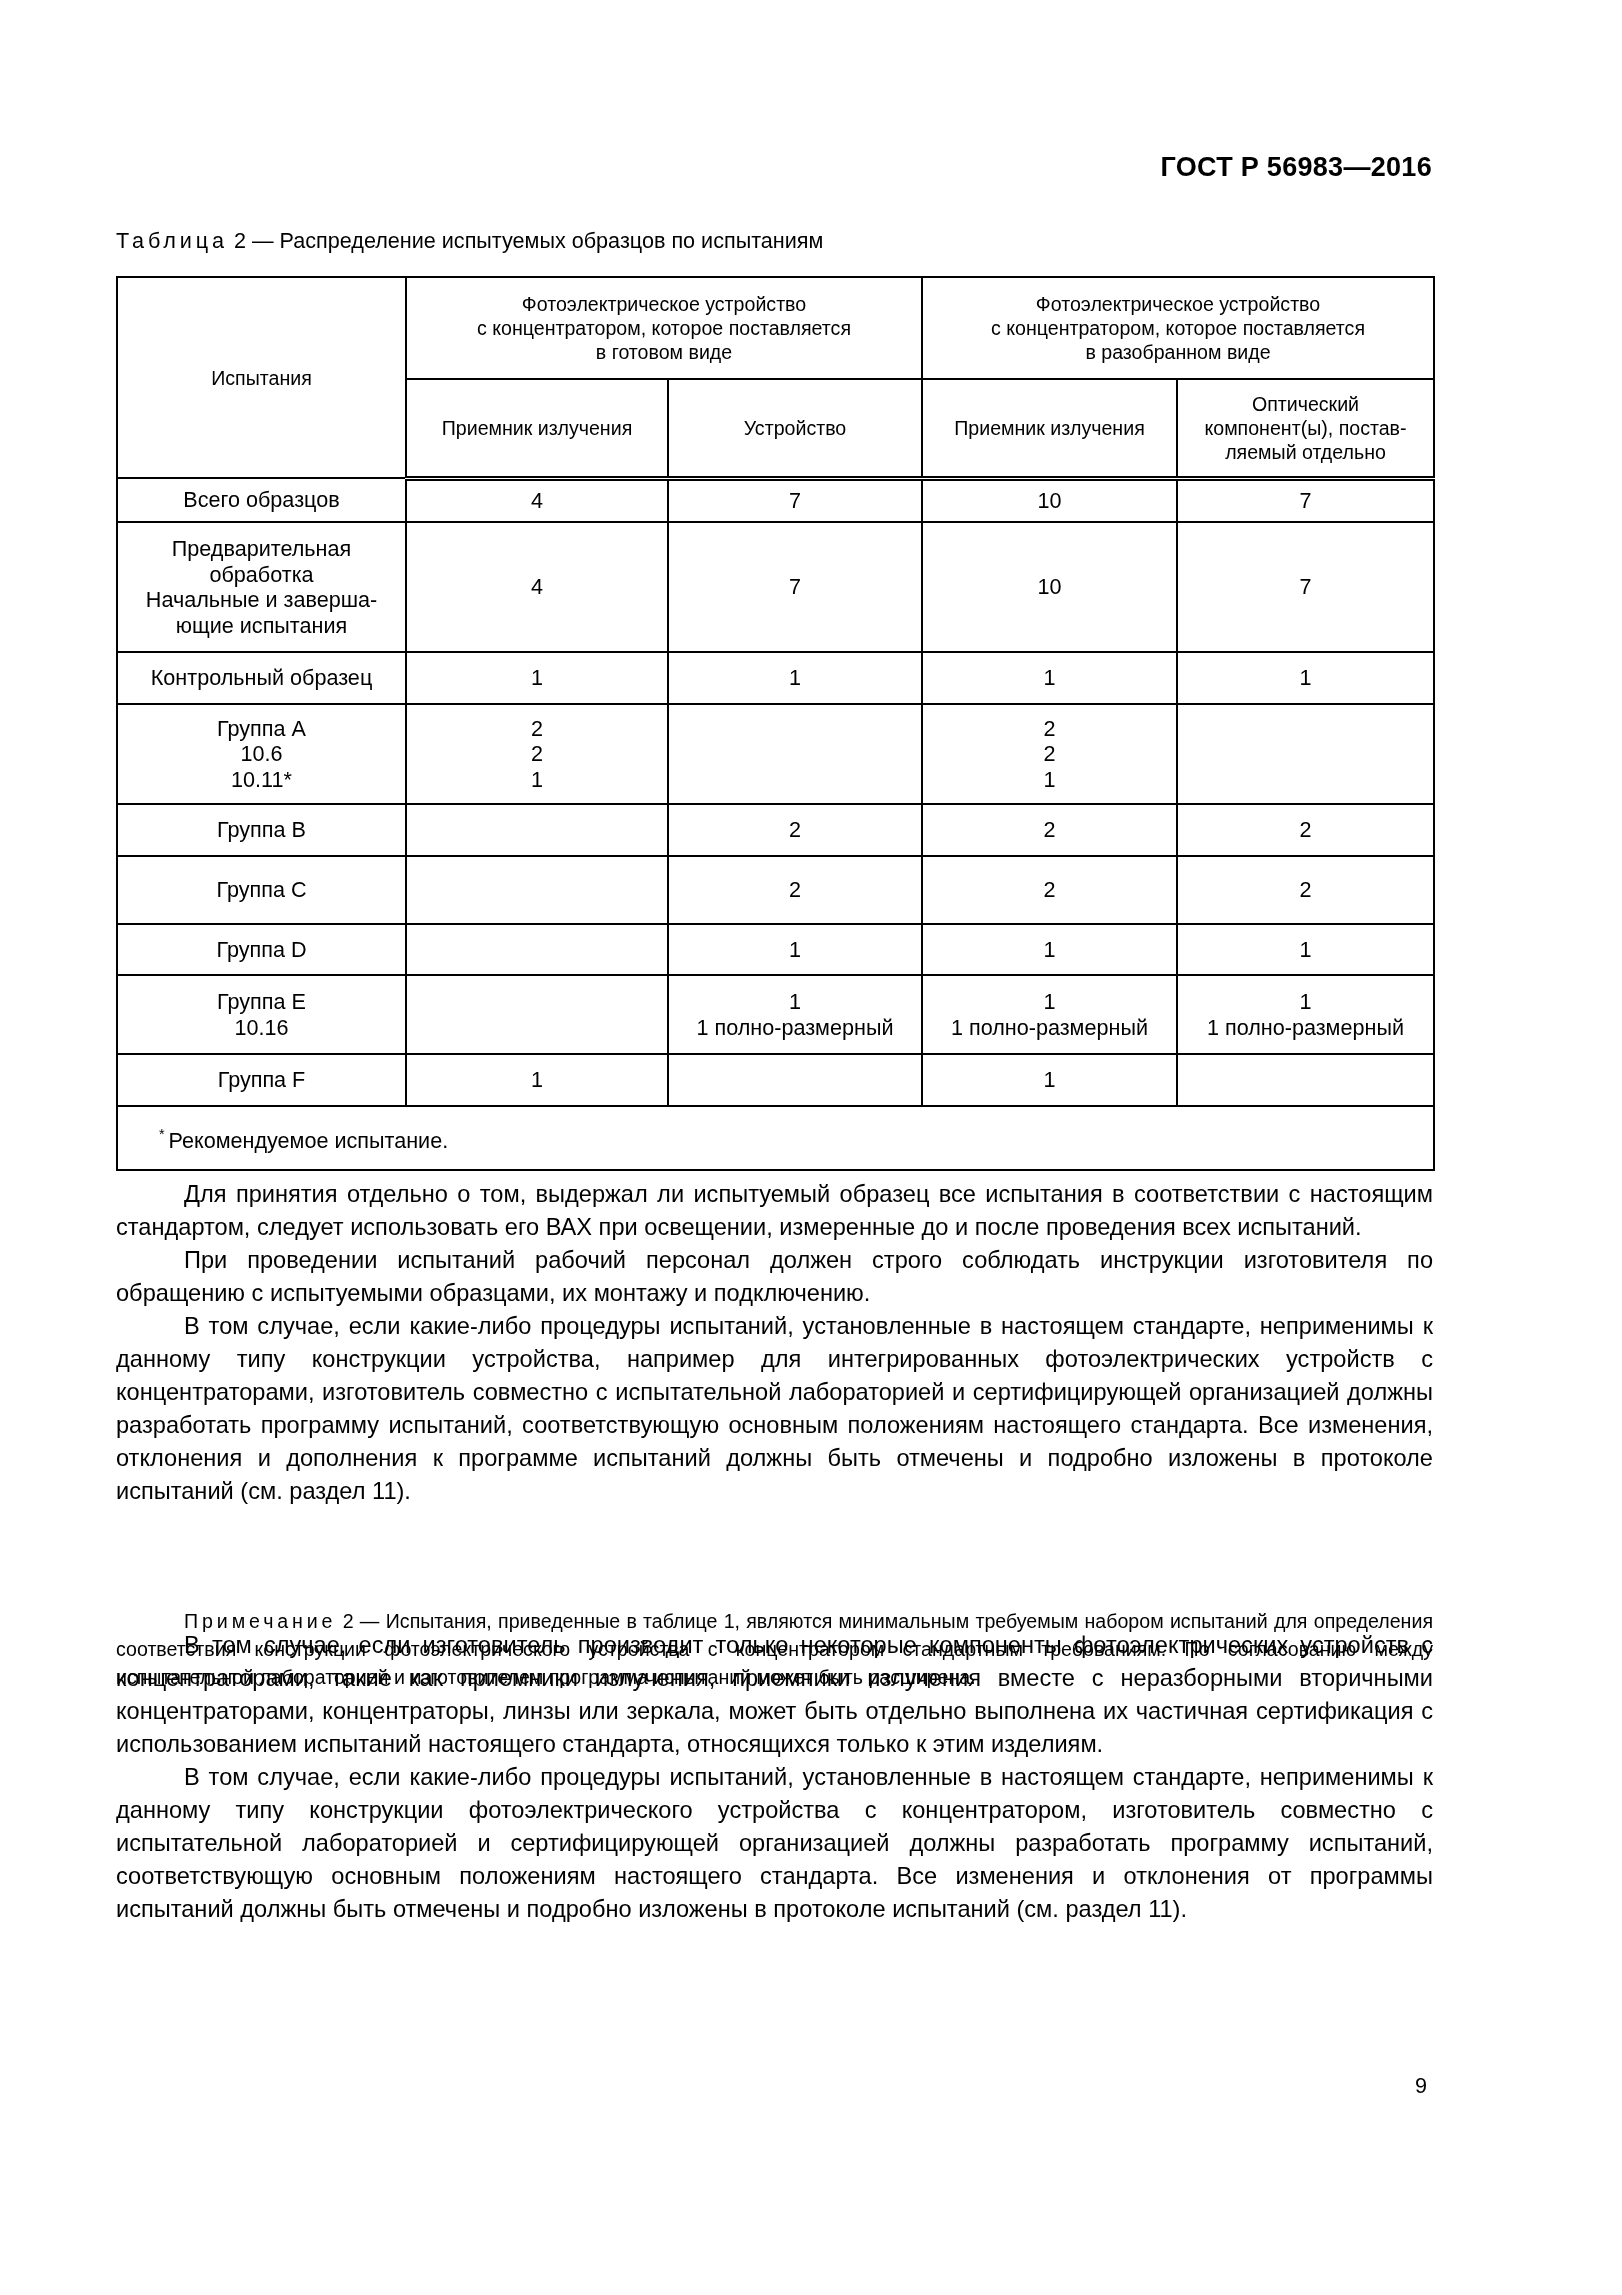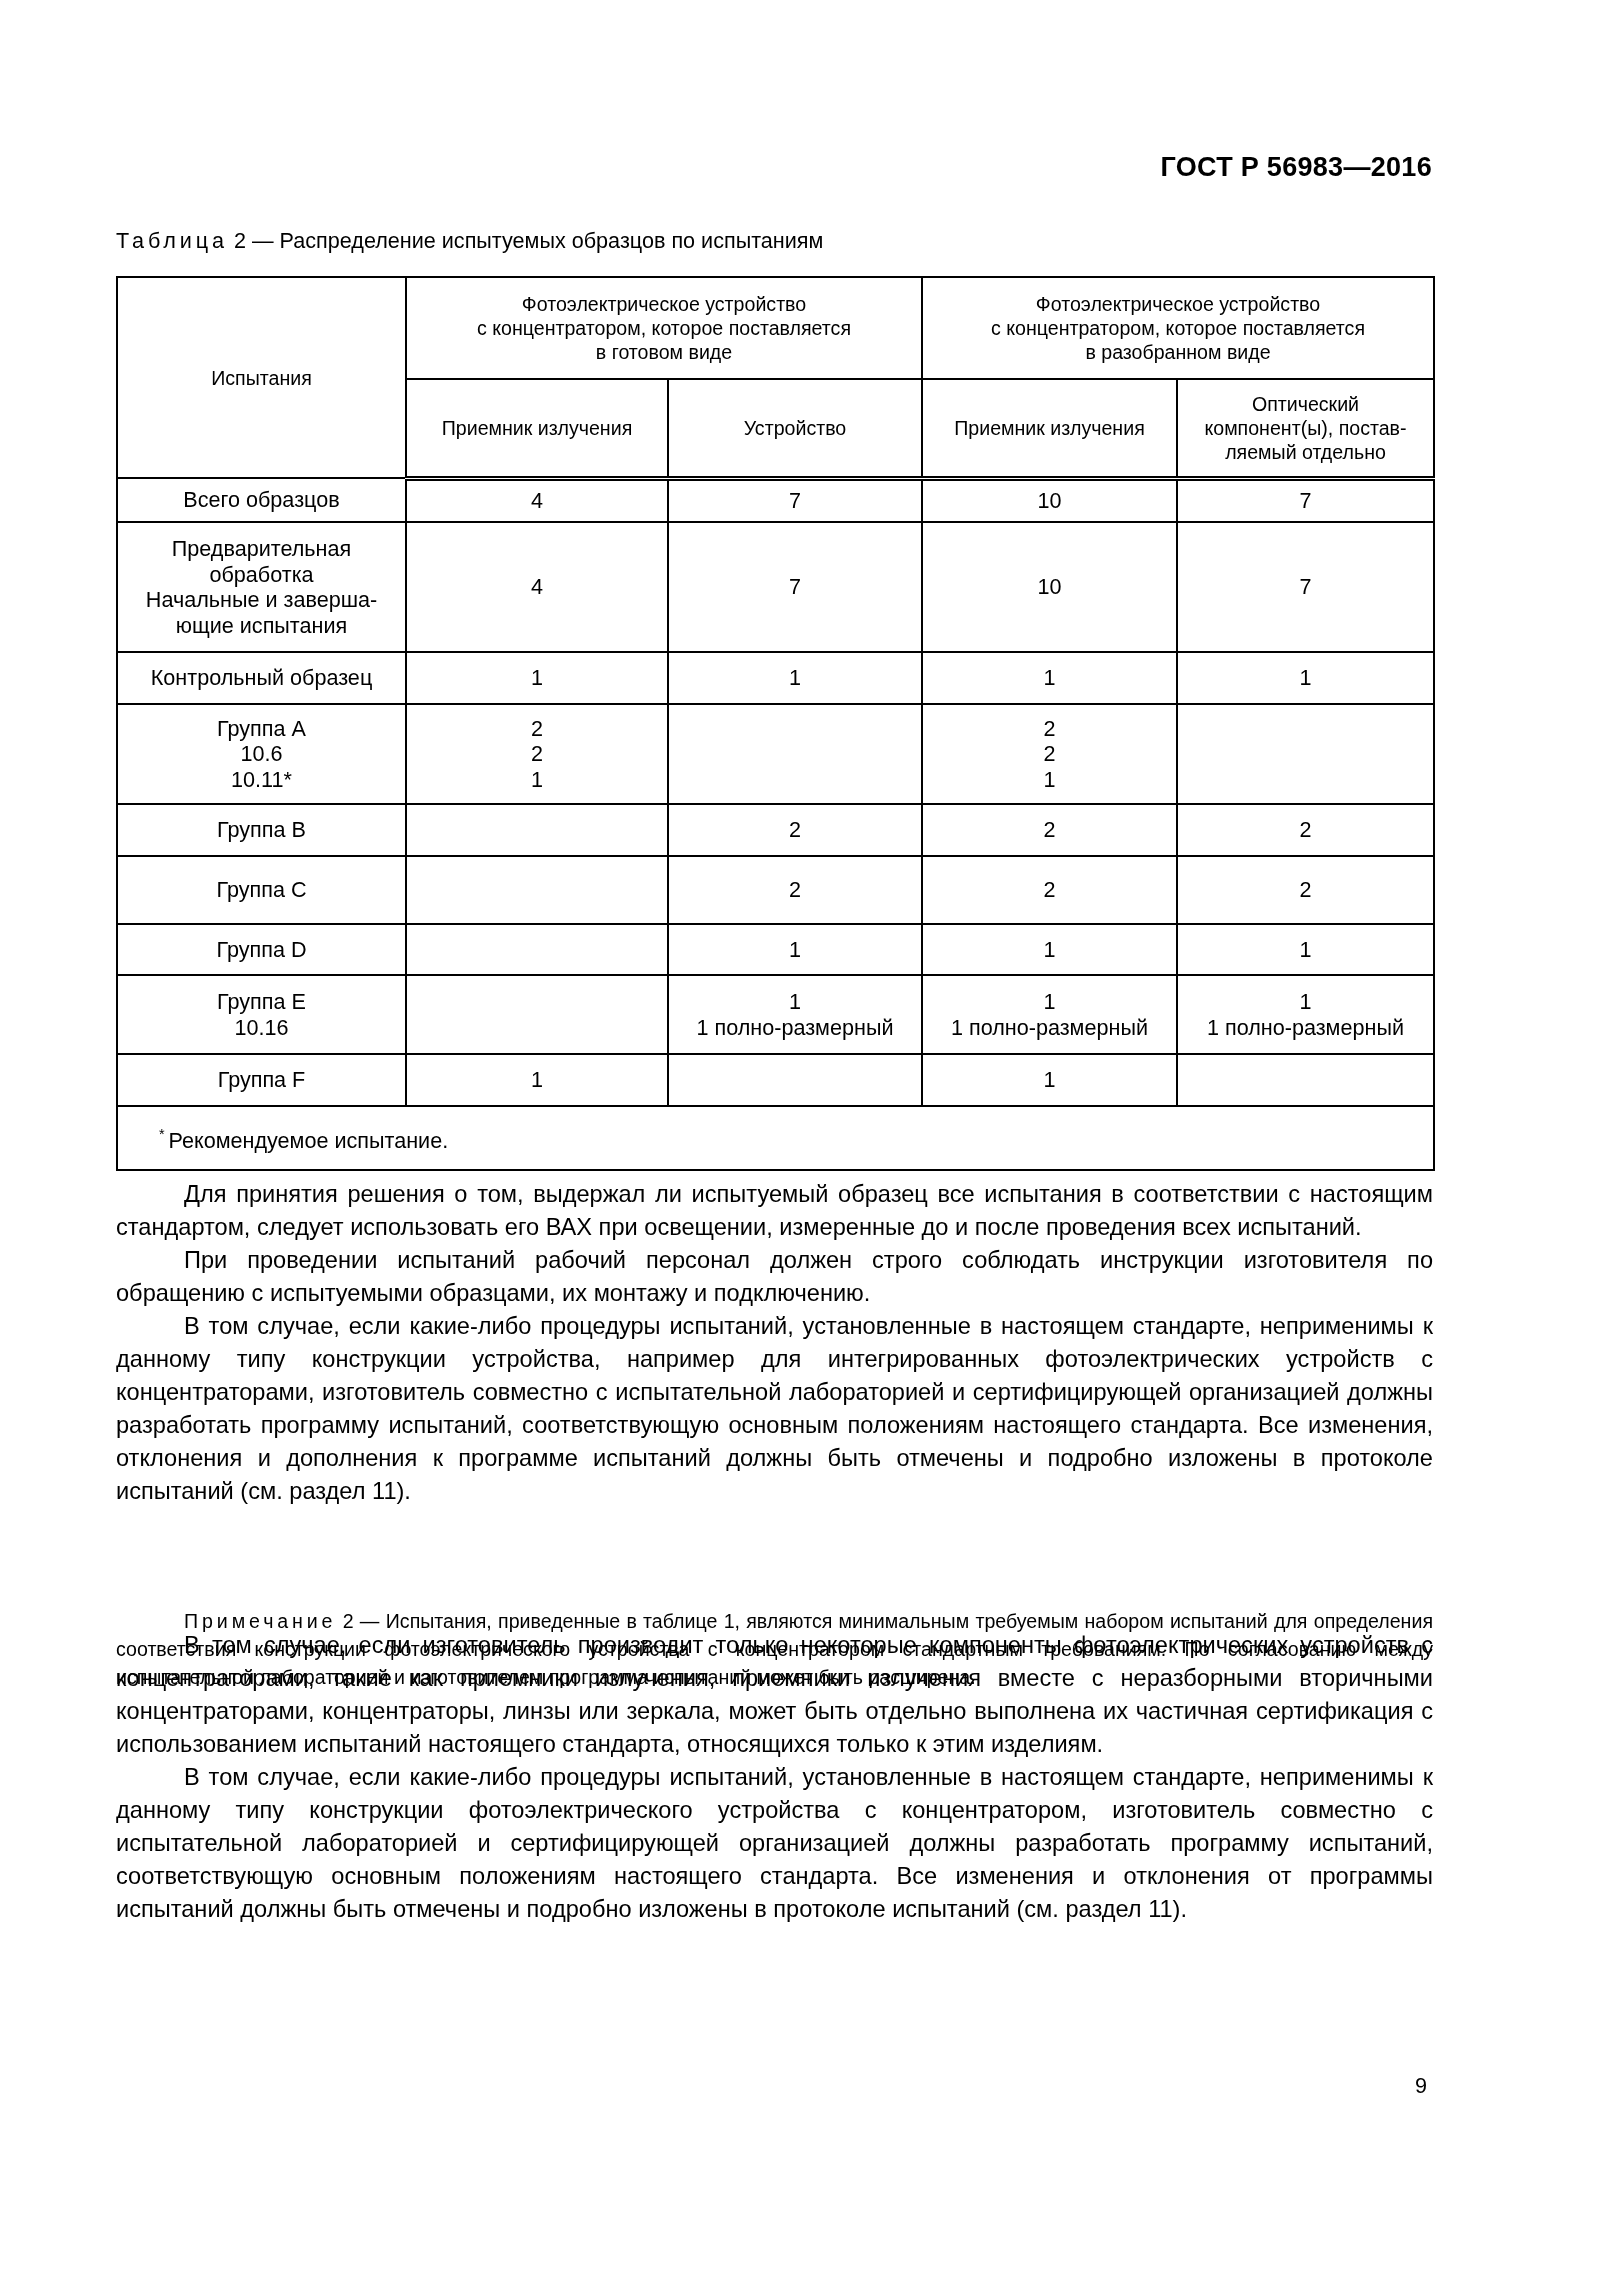--- a/index.html
+++ b/index.html
@@ -226,21 +226,21 @@
       </tr>
     </tbody>
   <tfoot>
     <tr style="height:64px">
       <td colspan="5" class="footnote-cell"><sup>*</sup><span>Рекомендуемое испытание.</span></td>
     </tr>
   </tfoot>
 </table>
 
 <div class="body-text" style="top:1178px">
-  <p>Для принятия решения о том, выдержал ли испытуемый образец все испытания в соответствии с настоящим стандартом, следует использовать его ВАХ при освещении, измеренные до и после проведения всех испытаний.</p>
+  <p>Для принятия отдельно о том, выдержал ли испытуемый образец все испытания в соответствии с настоящим стандартом, следует использовать его ВАХ при освещении, измеренные до и после проведения всех испытаний.</p>
   <p>При проведении испытаний рабочий персонал должен строго соблюдать инструкции изготовителя по обращению с испытуемыми образцами, их монтажу и подключению.</p>
   <p>В том случае, если какие-либо процедуры испытаний, установленные в настоящем стандарте, неприменимы к данному типу конструкции устройства, например для интегрированных фотоэлектрических устройств с концентраторами, изготовитель совместно с испытательной лабораторией и сертифицирующей организацией должны разработать программу испытаний, соответствующую основным положениям настоящего стандарта. Все изменения, отклонения и дополнения к программе испытаний должны быть отмечены и подробно изложены в протоколе испытаний (см. раздел 11).</p>
 </div>
 
 <div class="note" style="top:1607px">
   <p><span class="spaced">Примечание</span><span> 2 — Испытания, приведенные в таблице 1, являются минимальным требуемым набором испытаний для определения соответствия конструкции фотоэлектрического устройства с концентратором стандартным требованиям. По согласованию между испытательной лабораторией и изготовителем программа испытаний может быть расширена.</span></p>
 </div>
 
 <div class="body-text" style="top:1629px">
   <p>В том случае, если изготовитель производит только некоторые компоненты фотоэлектрических устройств с концентраторами, такие как приемники излучения, приемники излучения вместе с неразборными вторичными концентраторами, концентраторы, линзы или зеркала, может быть отдельно выполнена их частичная сертификация с использованием испытаний настоящего стандарта, относящихся только к этим изделиям.</p>

